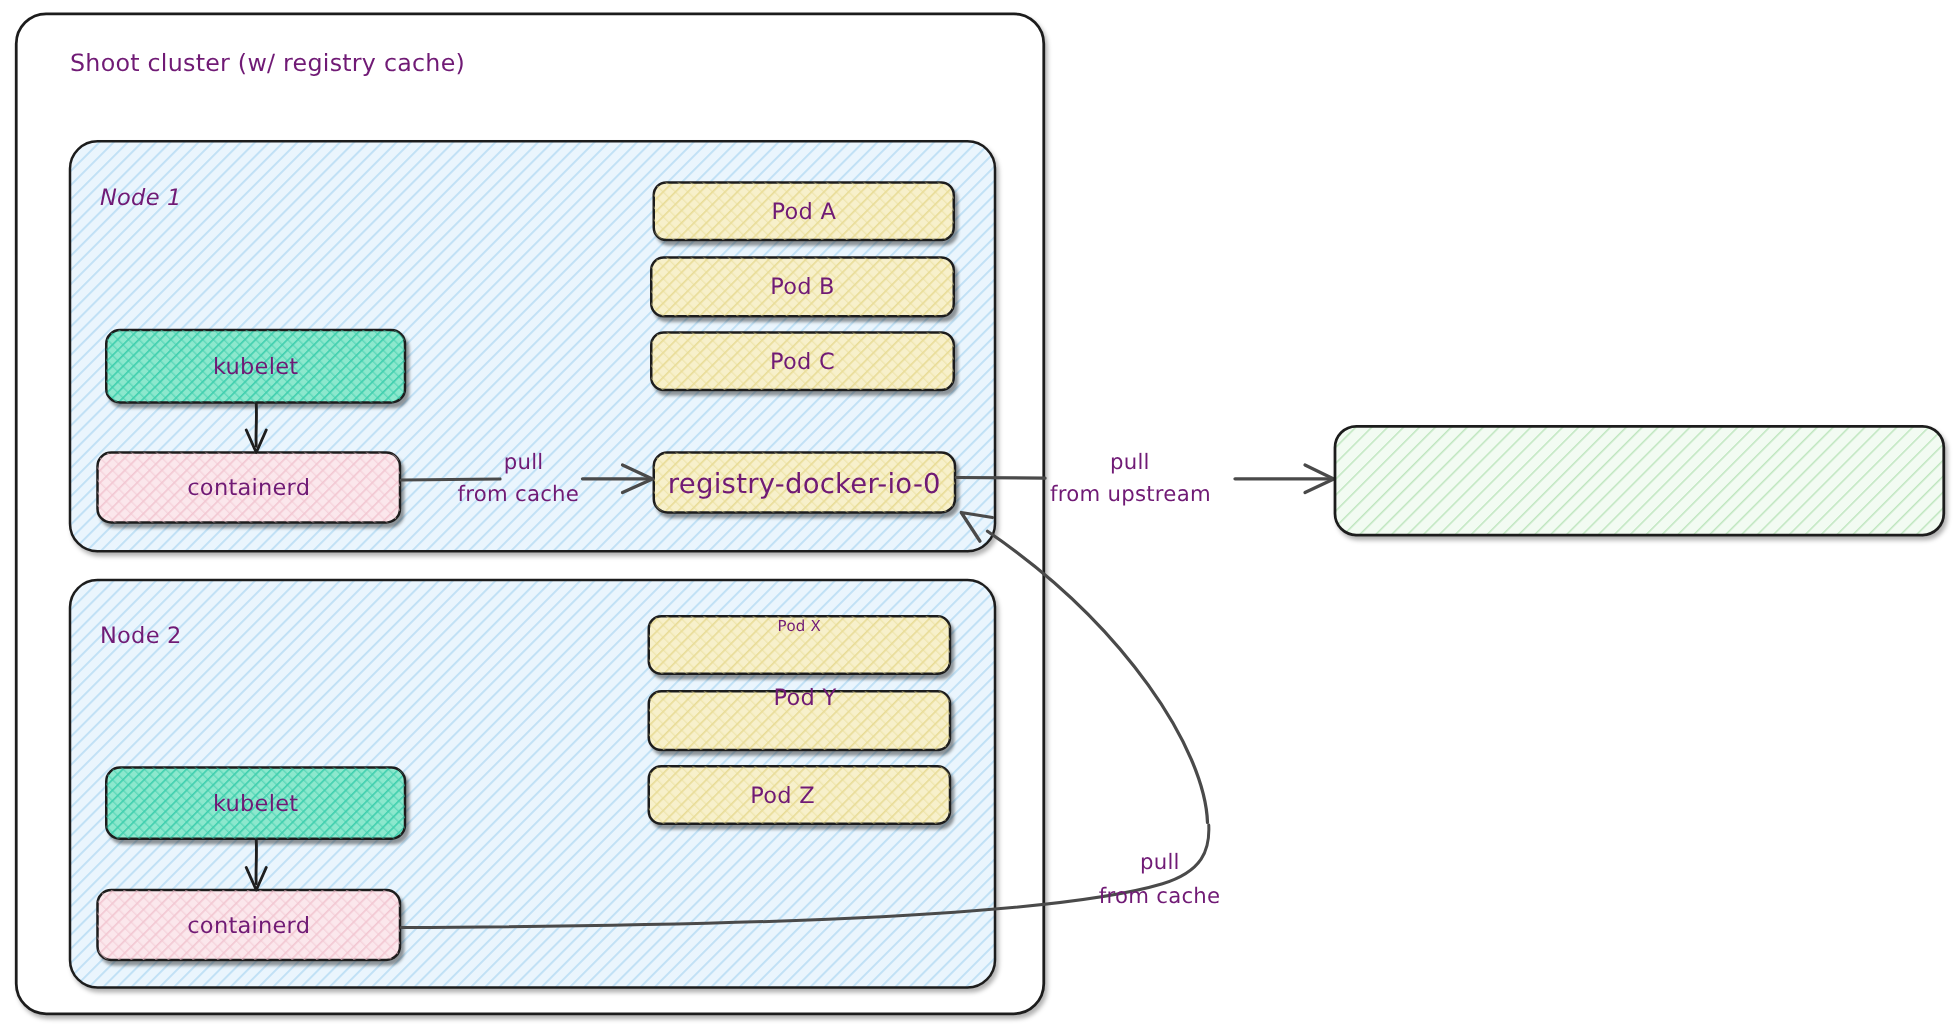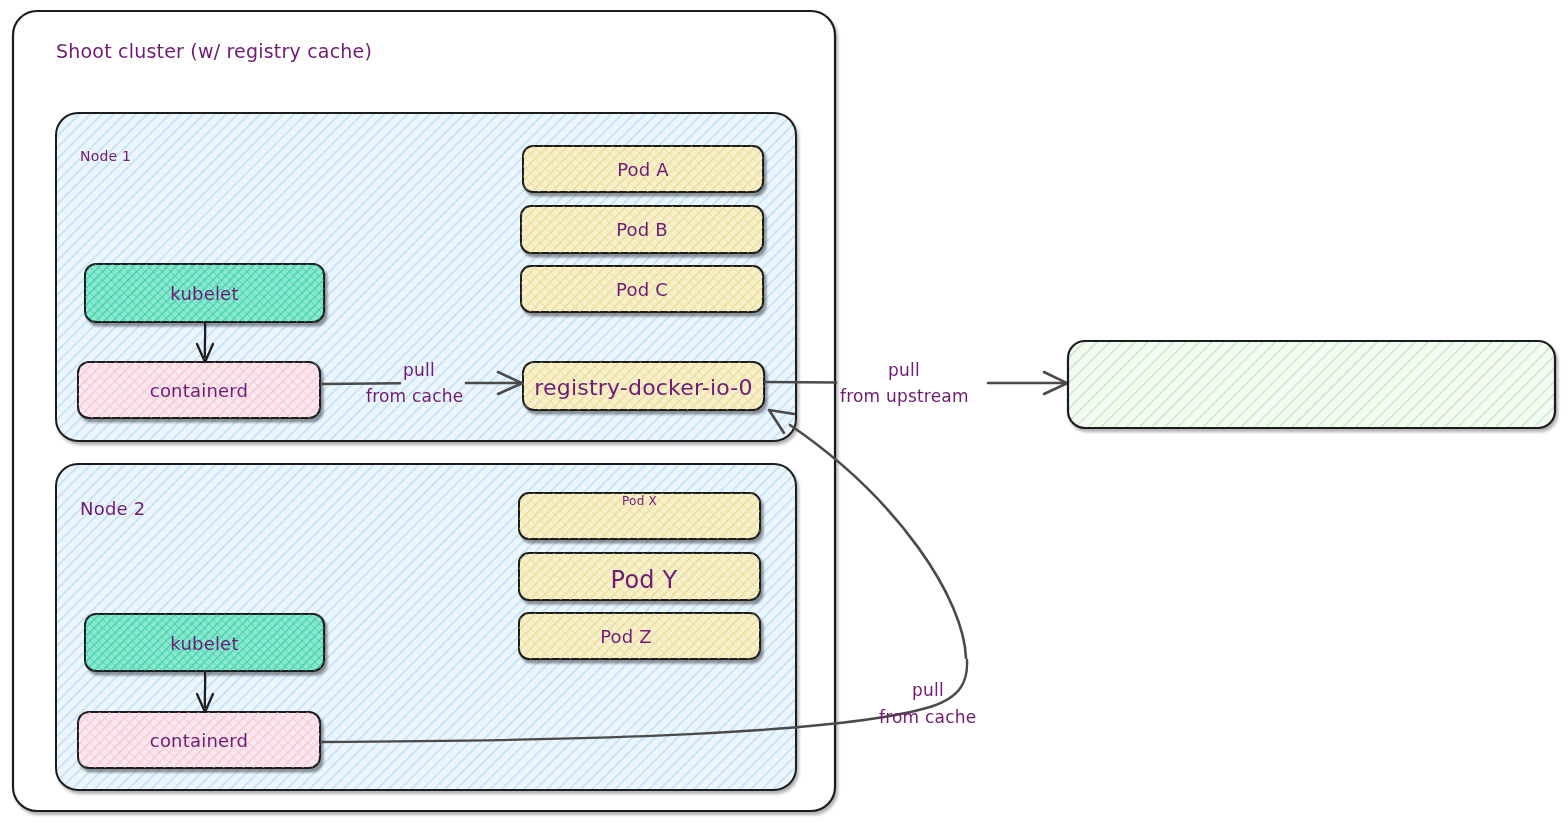--- a/index.html
+++ b/index.html
@@ -179,21 +179,21 @@
     <g>
       <path d="M321,742 C520,741 830,737 930,707 C962,697 968,680 967,660" fill="none" stroke="#4a4a4a" stroke-width="2.4" stroke-linecap="round"></path>
       <path d="M966,658 C964,600 900,500 790,425" fill="none" stroke="#4a4a4a" stroke-width="2.6" stroke-linecap="round"></path>
       <path d="M794,414 L769,410 L784,433" fill="none" stroke="#4a4a4a" stroke-width="2.6" stroke-linecap="round" stroke-linejoin="round"></path>
     </g>
 
   </svg>
 
   <div class="lbl hand" style="left:56px; top:40px; font-size:19px;">Shoot cluster (w/ registry cache)</div>
 
-  <div class="lbl hand" style="left:80px; top:148px; font-size:14px;">Node 1</div>
+  <div class="lbl hand" style="left:80px; top:148px; font-size:18px;font-style:italic;">Node 1</div>
 
   <div class="lbl hand boxlabel" style="left:85px; top:283px; width:239px; font-size:18px;">kubelet</div>
 
   <div class="lbl hand boxlabel" style="left:78px; top:380px; width:242px; font-size:18px;">containerd</div>
 
   <div class="lbl hand boxlabel" style="left:523px; top:159px; width:240px; font-size:18px;">Pod A</div>
   <div class="lbl hand boxlabel" style="left:521px; top:219px; width:242px; font-size:18px;">Pod B</div>
   <div class="lbl hand boxlabel" style="left:521px; top:279px; width:242px; font-size:18px;">Pod C</div>
 
   <div class="lbl hand boxlabel" style="left:523px; top:375px; width:241px; font-size:22px;">registry-docker-io-0</div>
@@ -204,20 +204,20 @@
   <div class="lbl hand" style="left:888px; top:360px; font-size:17px;">pull</div>
   <div class="lbl hand" style="left:840px; top:386px; font-size:17px;">from upstream</div>
 
   <div class="lbl hand" style="left:80px; top:498px; font-size:18px;">Node 2</div>
 
   <div class="lbl hand boxlabel" style="left:85px; top:633px; width:239px; font-size:18px;">kubelet</div>
 
   <div class="lbl hand boxlabel" style="left:78px; top:730px; width:242px; font-size:18px;">containerd</div>
 
   <div class="lbl hand boxlabel" style="left:519px; top:494px; width:241px; font-size:12px;">Pod X</div>
-  <div class="lbl hand boxlabel" style="left:519px; top:566px; width:250px; font-size:24px;">Pod Y</div>
+  <div class="lbl hand boxlabel" style="left:519px; top:548px; width:250px; font-size:18px;">Pod Y</div>
   <div class="lbl hand boxlabel" style="left:519px; top:626px; width:214px; font-size:18px;">Pod Z</div>
 
   <div class="lbl hand" style="left:912px; top:680px; font-size:17px;">pull</div>
   <div class="lbl hand" style="left:879px; top:707px; font-size:17px;">from cache</div>
 
 
 </div>
 
 </body></html>

